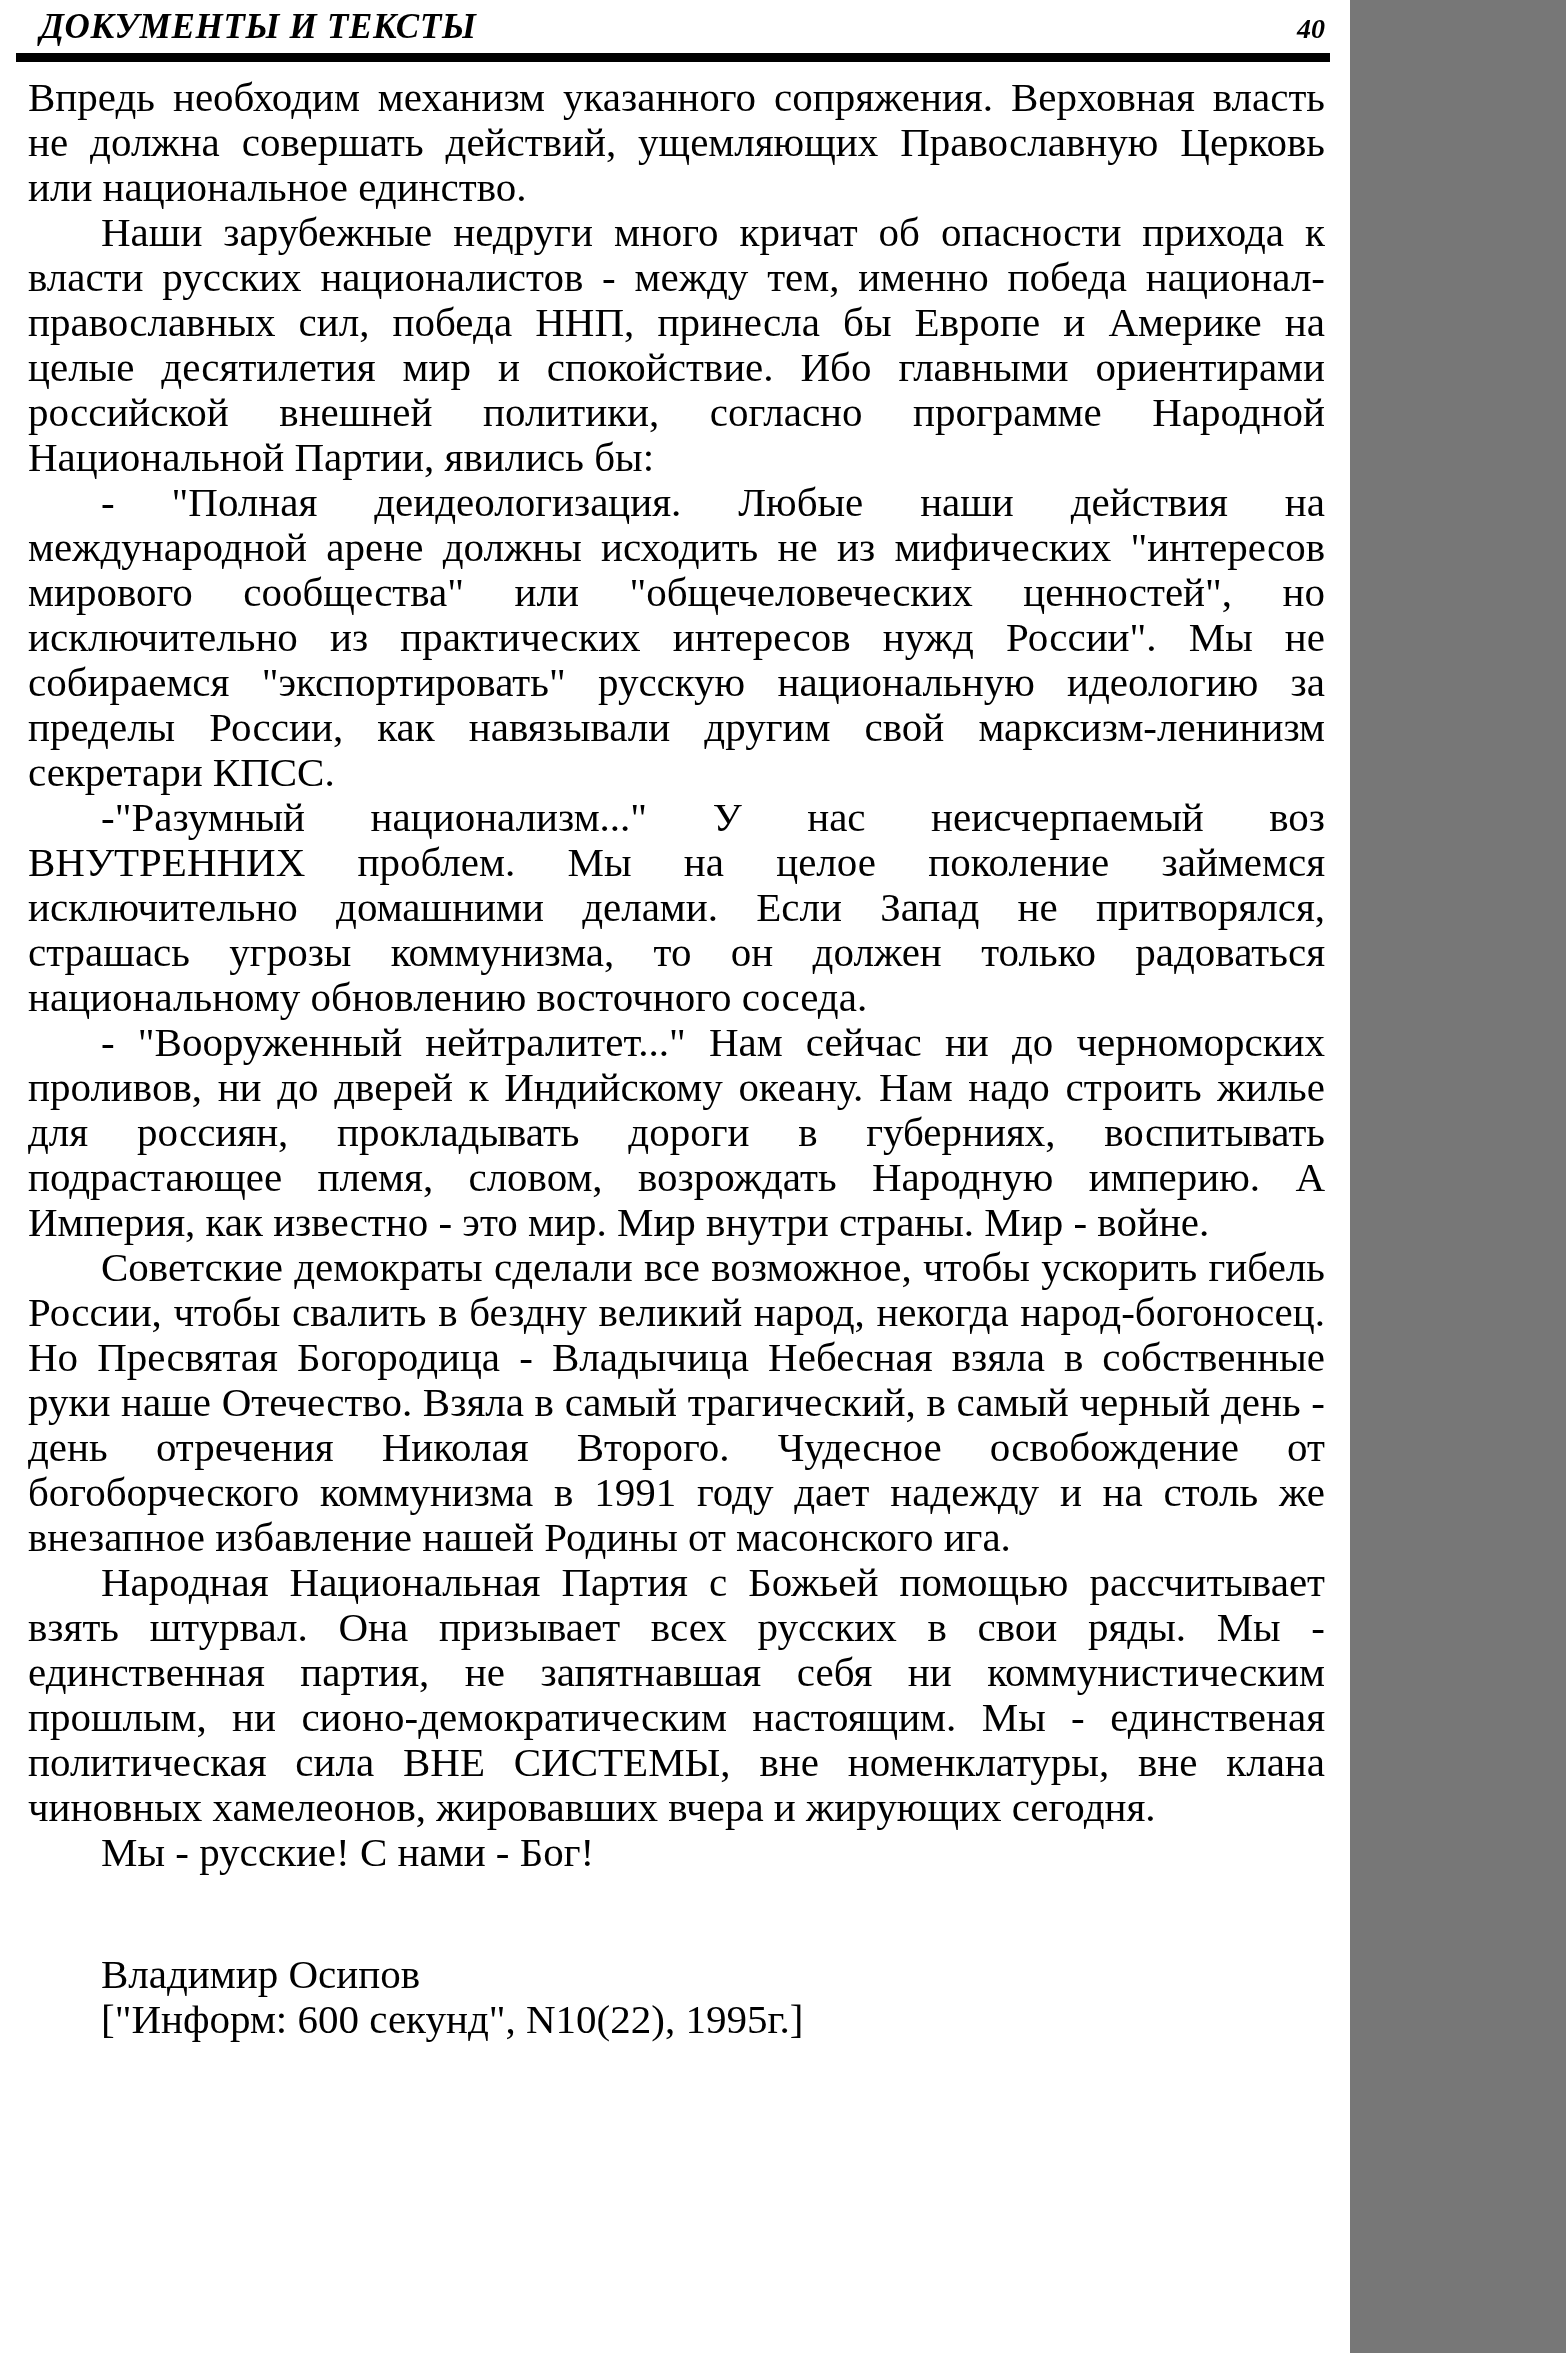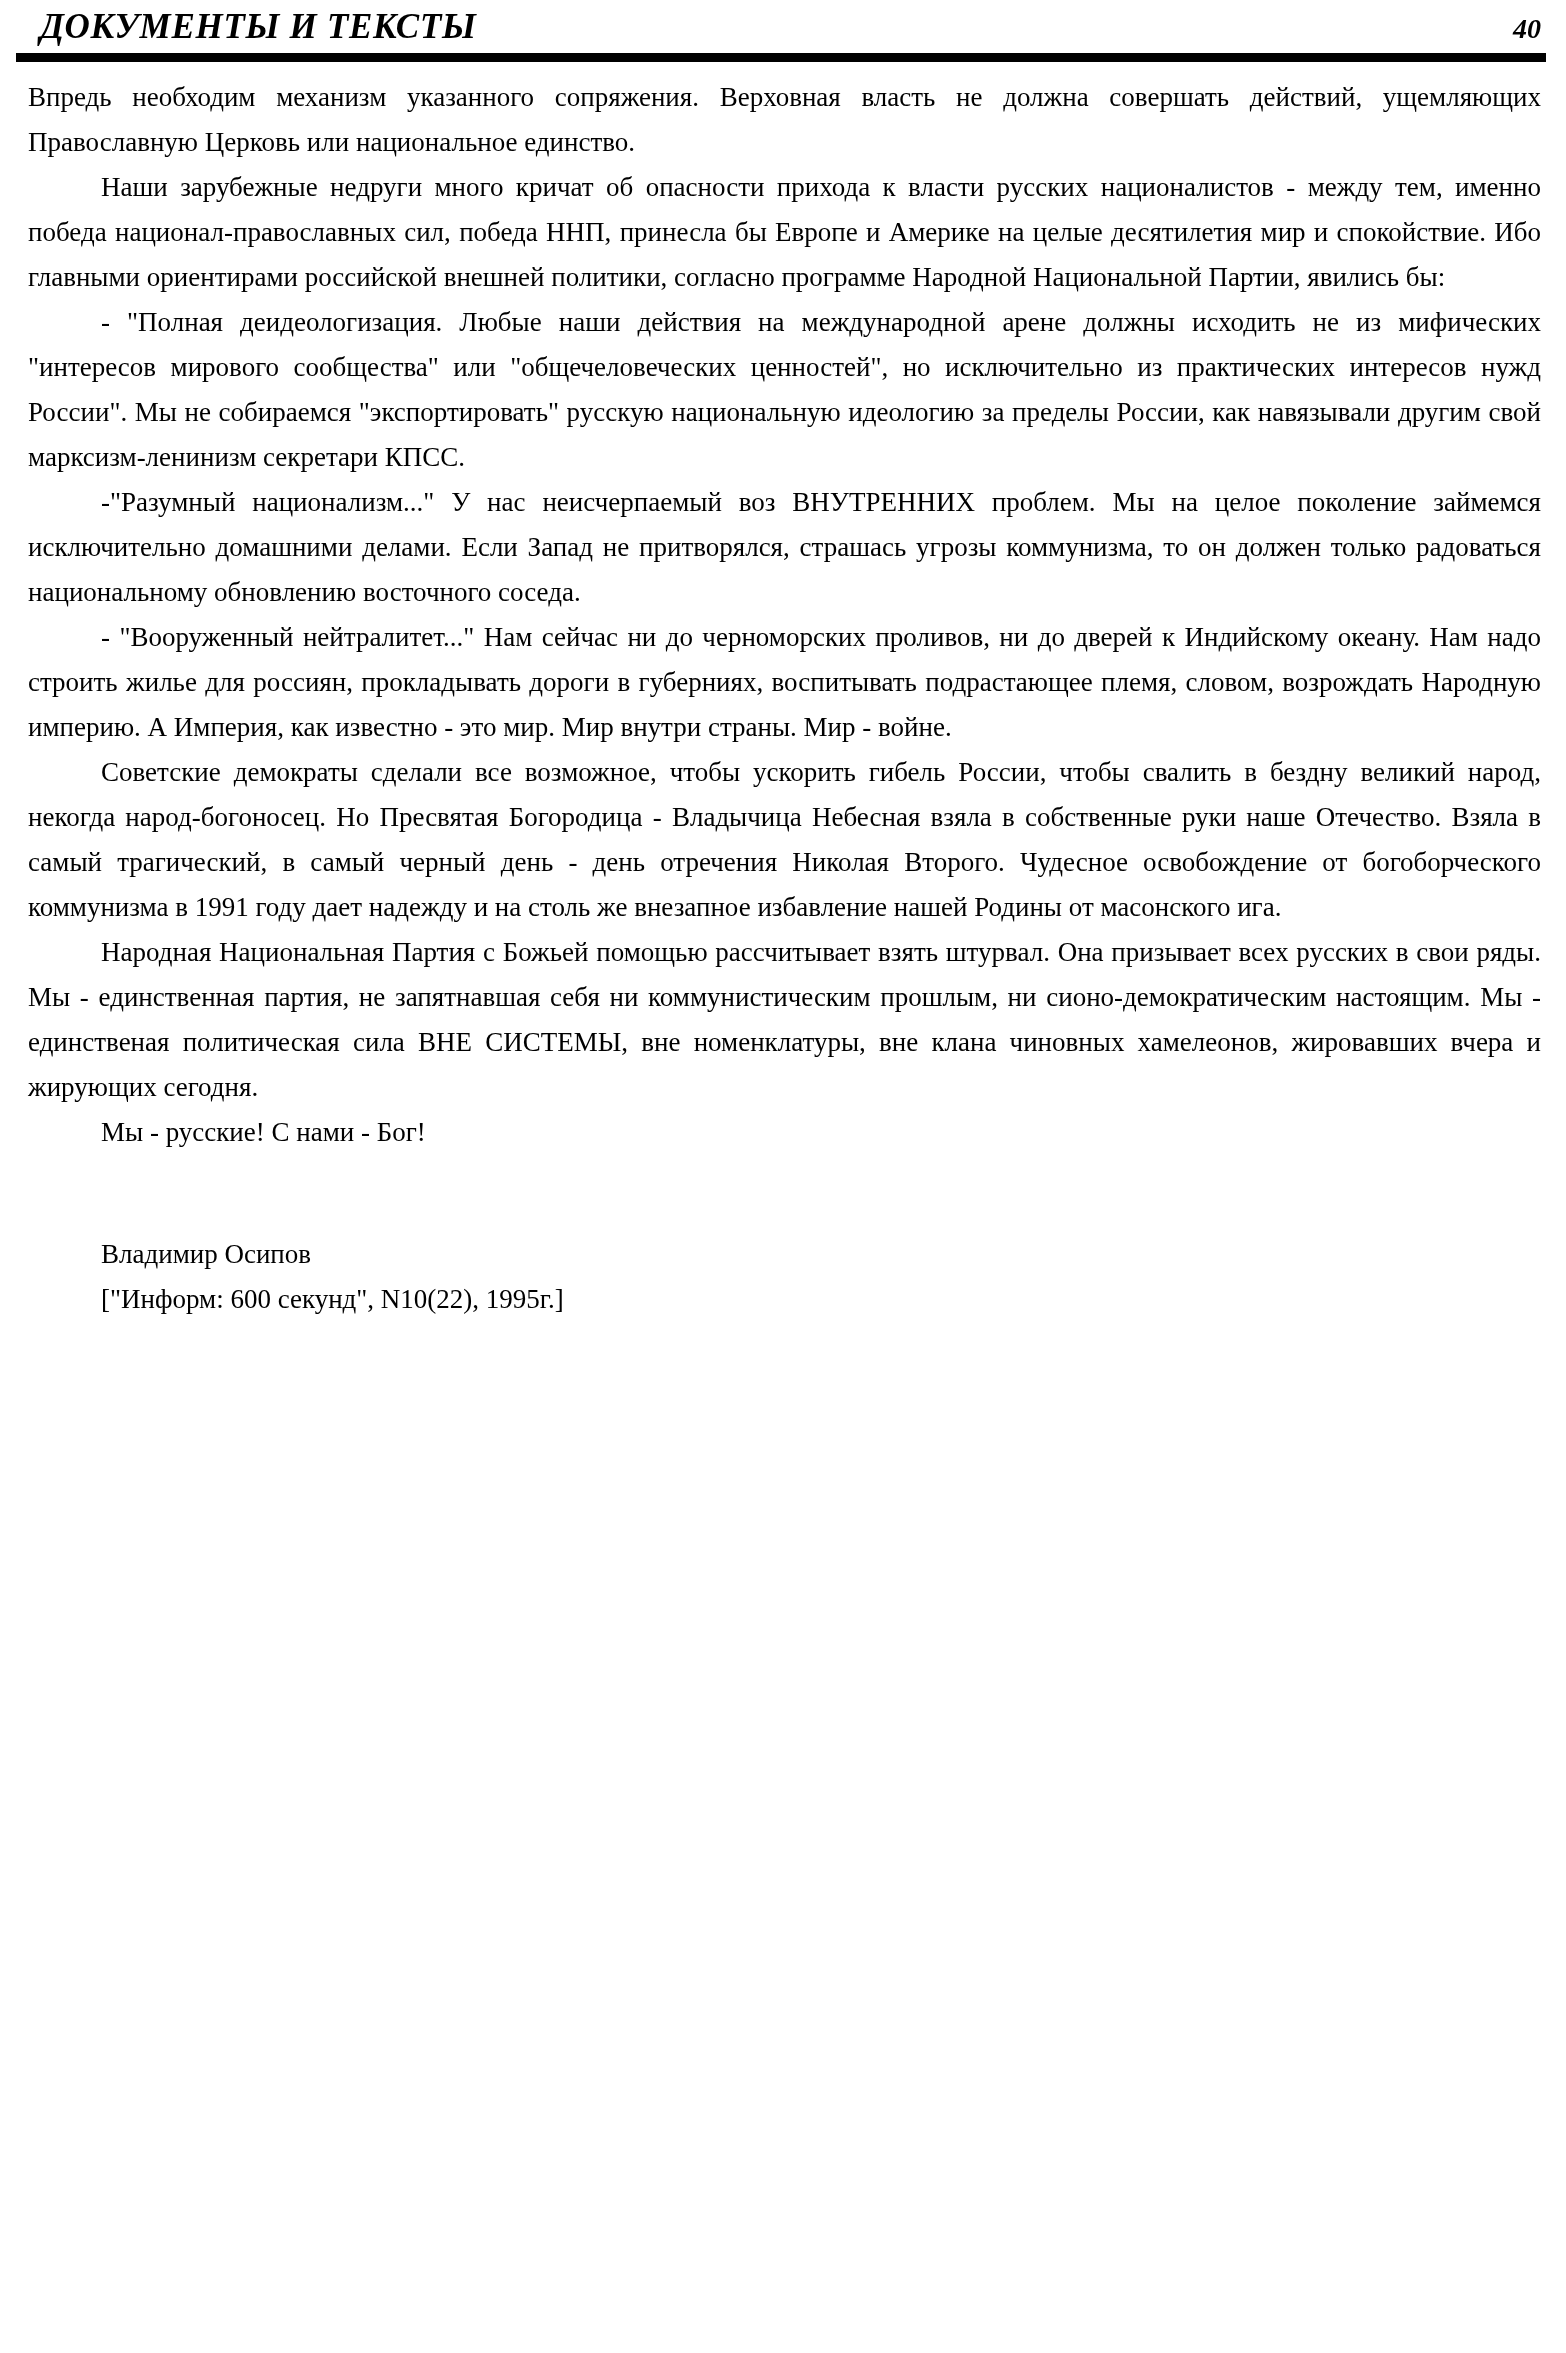--- a/index.html
+++ b/index.html
@@ -2,21 +2,21 @@
 <html style="font-size:10.4px"><head>
 <meta charset="utf-8">
 <style>
   html, body {
     margin: 0;
     padding: 0;
     background: #777;
   }
   .page {
     position: relative;
-    width: 1566px;
+    width: 1350px;
     height: 2354px;
     background: #ffffff;
     color: #000000;
     font-family: "Liberation Serif", "DejaVu Serif", serif;
     overflow: hidden;
     box-sizing: border-box;
   }
   .running-head {
     display: flex;
     justify-content: space-between;
@@ -35,21 +35,21 @@
     font-weight: bold;
     font-size: 28px;
   }
   .head-rule {
     height: 9px;
     background: #000000;
     margin: 6.5px 19.6px 0 16.3px;
   }
   .doc-body {
     margin: 13px 25px 0 28px; 
-    font-size: 27px;
+    font-size: 41px;
     line-height: 45px;
     text-align: justify;
     letter-spacing: 0px;
   }
   .doc-body p {
     margin: 0;
     padding: 0;
   }
   .doc-body p.indent {
     text-indent: 73px;

